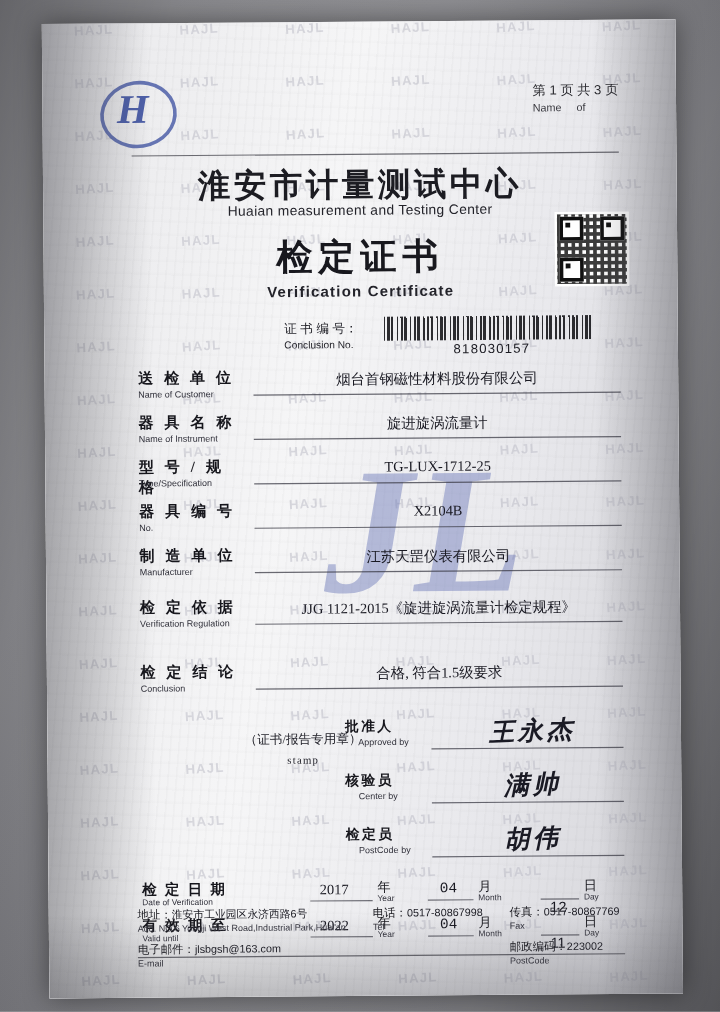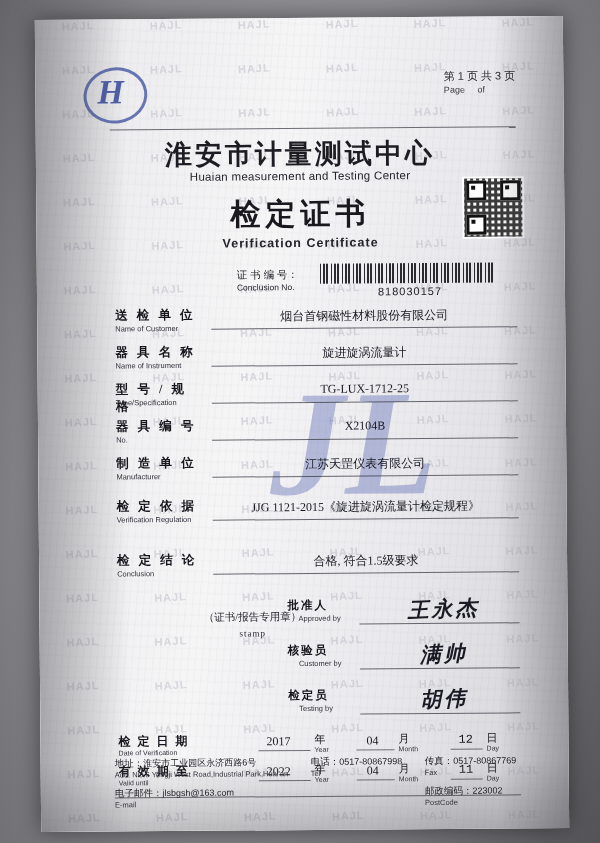--- a/index.html
+++ b/index.html
@@ -182,24 +182,24 @@
   }
   .stamp-note .en{font-size:9px;letter-spacing:1px;}
 
   
   .daterow{position:absolute;left:78px;width:402px;height:30px;}
   .daterow .lab{position:absolute;left:0;top:0;font-size:12px;color:#16161c;letter-spacing:2px;font-family:"Liberation Serif", serif;font-weight:700;}
   .daterow .laben{position:absolute;left:0;top:16px;font-size:7px;color:#32323c;}
   .daterow .y{position:absolute;left:148px;top:2px;font-size:12px;color:#191922;font-family:"Liberation Serif", serif;}
   .daterow .yu{position:absolute;left:196px;top:0;font-size:11px;color:#16161c;}
   .daterow .yue{position:absolute;left:196px;top:14px;font-size:7px;color:#32323c;}
-  .daterow .m{position:absolute;left:248px;top:2px;font-size:12px;color:#191922;font-family:Liberation Serif, serif;}
+  .daterow .m{position:absolute;left:248px;top:2px;font-size:12px;color:#191922;font-family:Liberation Mono, monospace;}
   .daterow .mu{position:absolute;left:280px;top:0;font-size:11px;color:#16161c;}
   .daterow .mue{position:absolute;left:280px;top:14px;font-size:7px;color:#32323c;}
-  .daterow .d{position:absolute;left:340px;top:2px;font-size:12px;color:#191922;font-family:Liberation Mono, monospace;}
+  .daterow .d{position:absolute;left:340px;top:18px;font-size:12px;color:#191922;font-family:Liberation Sans, sans-serif;}
   .daterow .du{position:absolute;left:368px;top:0;font-size:11px;color:#16161c;}
   .daterow .due{position:absolute;left:368px;top:14px;font-size:7px;color:#32323c;}
   .daterow .ln{position:absolute;top:18px;border-bottom:1px solid #3a3a44;opacity:.7;}
 
   .hr{position:absolute;left:74px;right:48px;border-bottom:1px solid #33333c;opacity:.7;}
 
   
   .footer{position:absolute;left:74px;top:738px;width:410px;font-size:9px;color:#1c1c24;}
   .fcol1{position:absolute;left:0;top:0;width:185px;}
   .fcol2{position:absolute;left:196px;top:0;width:110px;}
@@ -338,21 +338,21 @@
   <div class="content">
 
     <div class="logo">
       <div class="ell"></div>
       <div class="h">H</div>
     </div>
 
     <div class="pageno">
       <div class="cn">第 1 页 共 3 页</div>
       <div class="en">
-        <span>Page</span>
+        <span>Name</span>
         &nbsp;&nbsp;&nbsp;
         <span>of</span>
       </div>
     </div>
 
     <div class="hr" style="top:110px;"></div>
 
     <div class="title-cn">淮安市计量测试中心</div>
     <div class="title-en">Huaian measurement and Testing Center</div>
     <div class="subtitle-cn">检定证书</div>
@@ -422,27 +422,27 @@
     </div>
 
     <div class="sigrow" style="top:580px;">
       <div class="lab">批准人</div>
       <div class="laben">Approved by</div>
       <div class="sig">王永杰</div>
       <div class="line"></div>
     </div>
     <div class="sigrow" style="top:625px;">
       <div class="lab">核验员</div>
-      <div class="laben">Customer by</div>
+      <div class="laben">Center by</div>
       <div class="sig">满帅</div>
       <div class="line"></div>
     </div>
     <div class="sigrow" style="top:670px;">
       <div class="lab">检定员</div>
-      <div class="laben">Testing by</div>
+      <div class="laben">PostCode by</div>
       <div class="sig">胡伟</div>
       <div class="line"></div>
     </div>
 
     <div class="stamp-note">
       <div>（证书/报告专用章）</div>
       <div class="en">stamp</div>
     </div>
 
     <div class="daterow" style="top:714px;">

